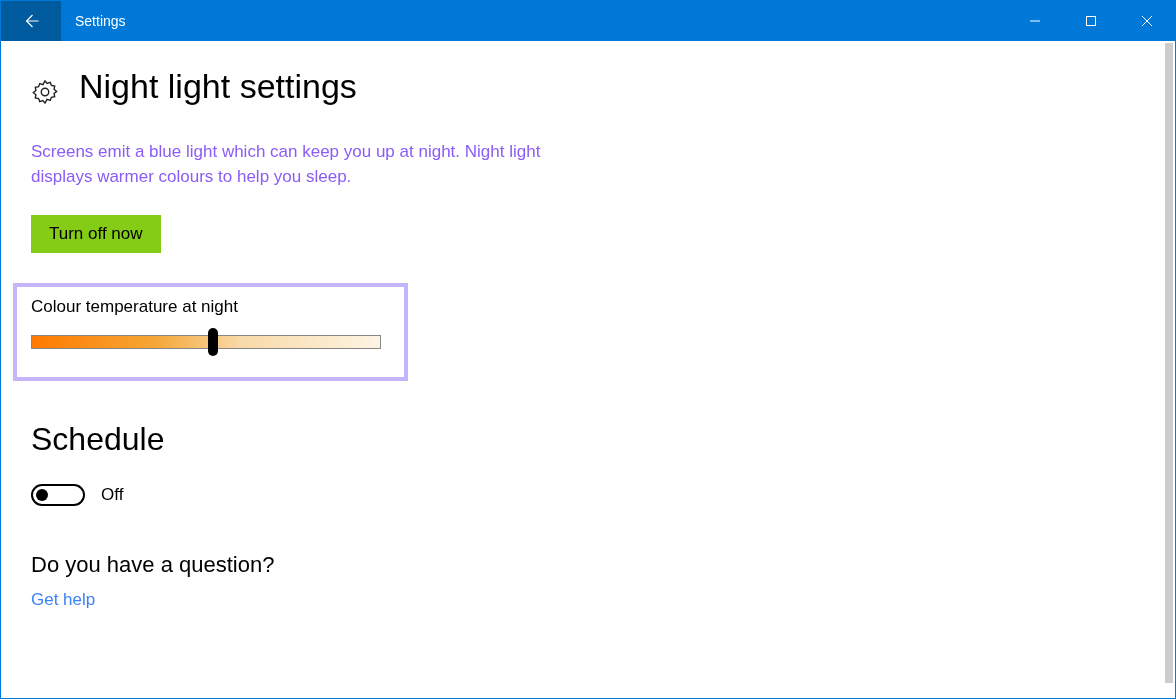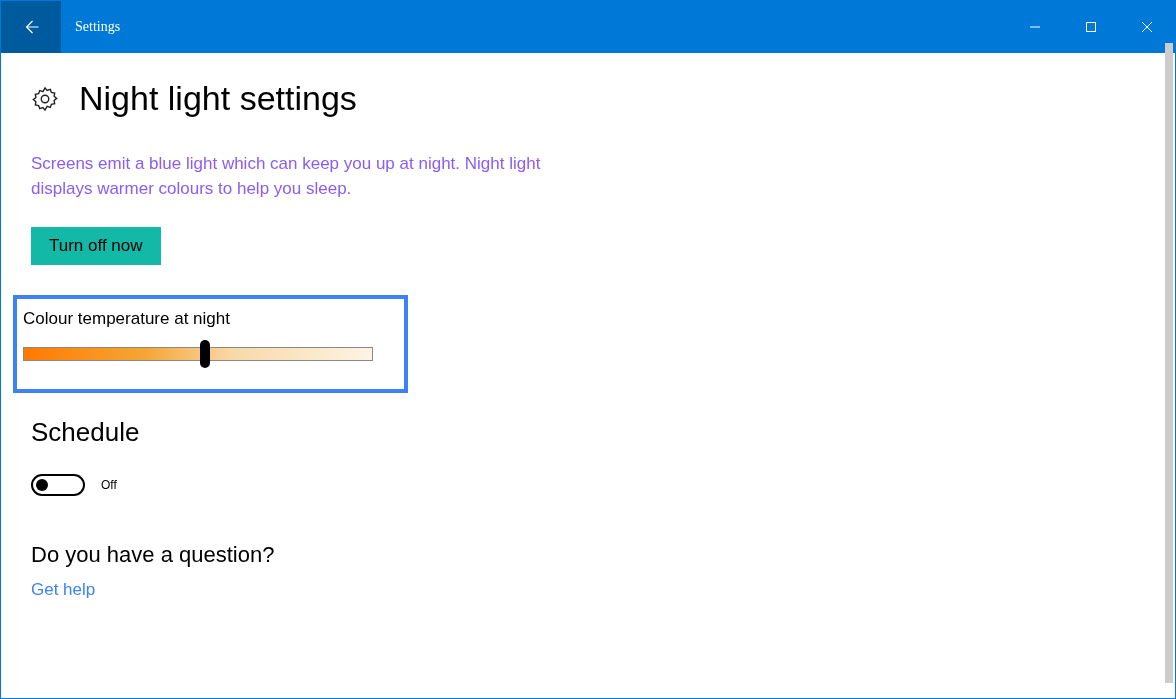--- a/index.html
+++ b/index.html
@@ -6,26 +6,25 @@
   body {
     font-family: "Segoe UI", -apple-system, sans-serif;
     background: #fff;
     width: 1176px;
     height: 699px;
     overflow: hidden;
     position: relative;
     border: 1px solid #0078d7;
   }
   .titlebar {
-    height: 52px;
+    height: 40px;
     background: #0078d7;
     display: flex;
     align-items: stretch;
     color: #fff;
-    font-family: Liberation Serif, serif;
   }
   .back-btn {
     width: 60px;
     background: #005a9e;
     display: flex;
     align-items: center;
     justify-content: center;
     cursor: pointer;
   }
   .back-btn svg { width: 18px; height: 18px; stroke: #fff; fill: none; stroke-width: 1.5; }
@@ -44,53 +43,53 @@
     align-items: center;
     justify-content: center;
     cursor: pointer;
   }
   .win-btn svg { width: 12px; height: 12px; stroke: #fff; fill: none; stroke-width: 1; }
   .content {
     padding: 20px 30px 0 30px;
   }
   .page-header {
     display: flex;
-    align-items: center;
+    align-items: flex-end;
     gap: 20px;
     margin-top: 6px;
     margin-bottom: 34px;
   }
   .page-header svg { width: 28px; height: 28px; stroke: #222; fill: none; stroke-width: 1.2; }
   .page-title {
     font-size: 34px;
     font-weight: 300;
     color: #000;
   }
   .description {
     font-size: 17px;
     color: #8b5cf6;
     max-width: 560px;
     line-height: 1.45;
     margin-bottom: 26px;
   }
   .btn {
     display: inline-block;
-    background: #14b8a6;
+    background: #84cc16;
     border: none;
     padding: 9px 18px;
     font-size: 17px;
     font-family: inherit;
     cursor: pointer;
     color: #000;
   }
   .highlight-box {
-    border: 4px solid #3b82f6;
+    border: 4px solid #c4b5fd;
     margin-left: -18px;
     margin-top: 30px;
-    padding: 10px 14px 28px 6px;
+    padding: 10px 14px 28px 14px;
     width: 395px;
   }
   .slider-label {
     font-size: 17px;
     margin-bottom: 18px;
   }
   .slider {
     position: relative;
     height: 14px;
     width: 350px;
@@ -102,23 +101,23 @@
     left: 52%;
     top: 50%;
     transform: translate(-50%, -50%);
     width: 10px;
     height: 28px;
     background: #000;
     border-radius: 5px;
     cursor: pointer;
   }
   .section-heading {
-    font-size: 26px;
+    font-size: 32px;
     font-weight: 400;
-    margin-top: 24px;
+    margin-top: 40px;
     margin-bottom: 26px;
   }
   .toggle-label {
     font-size: 17px;
     margin-bottom: 14px;
   }
   .toggle-row {
     display: flex;
     align-items: center;
     gap: 16px;
@@ -134,21 +133,21 @@
   .toggle-knob {
     position: absolute;
     left: 3px;
     top: 50%;
     transform: translateY(-50%);
     width: 12px;
     height: 12px;
     background: #000;
     border-radius: 50%;
   }
-  .toggle-state { font-size: 12px; }
+  .toggle-state { font-size: 17px; }
   .question-heading {
     font-size: 22px;
     font-weight: 400;
     margin-top: 46px;
     margin-bottom: 12px;
   }
   .link {
     color: #3b82f6;
     font-size: 17px;
     cursor: pointer;

